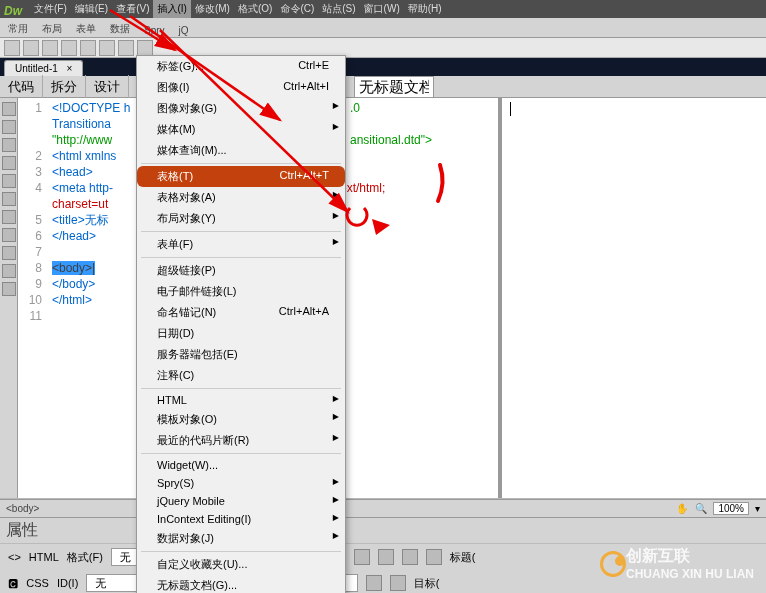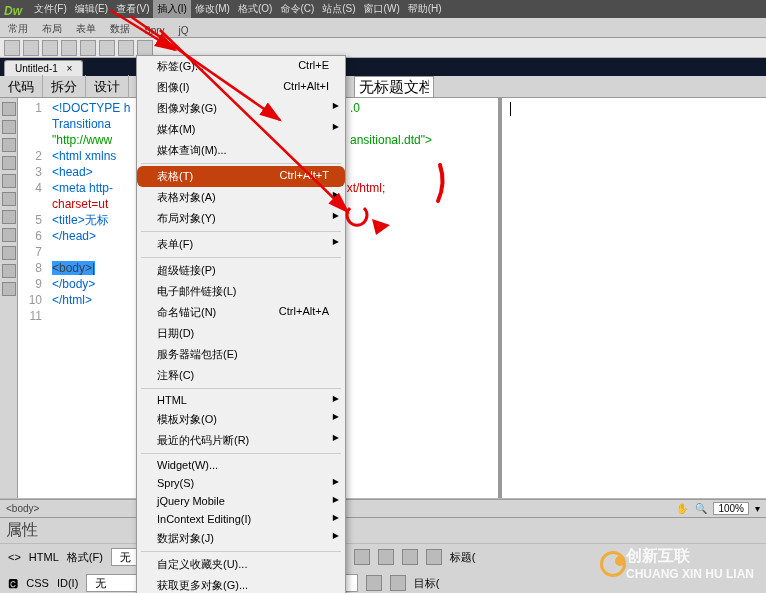--- a/index.html
+++ b/index.html
@@ -277,21 +277,21 @@
       <div class="drow arrow">
         <span>数据对象(J)</span>
         <span></span>
       </div>
       <div class="sep"></div>
       <div class="drow">
         <span>自定义收藏夹(U)...</span>
         <span></span>
       </div>
       <div class="drow">
-        <span>获取更多对象(G)...</span>
+        <span>无标题文档(G)...</span>
         <span></span>
       </div>
     </div>
 </div>
 
 <div class="red-marks">
 <svg width="766" height="593">
   <defs>
     <marker id="ah" markerWidth="10" markerHeight="10" refX="8" refY="3" orient="auto">
       <path d="M0,0 L0,6 L9,3 z" fill="#e60000"></path>

